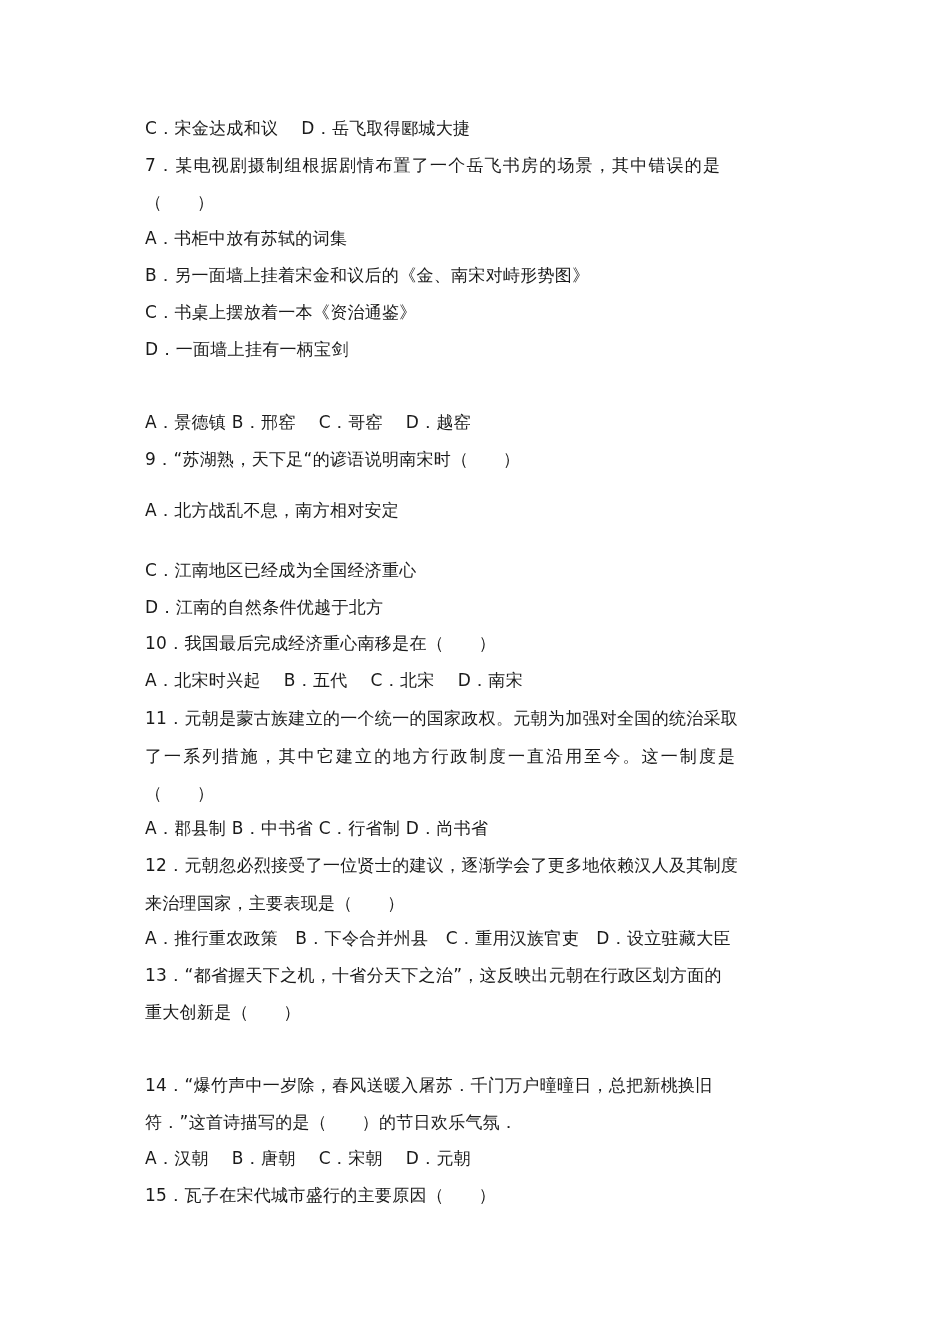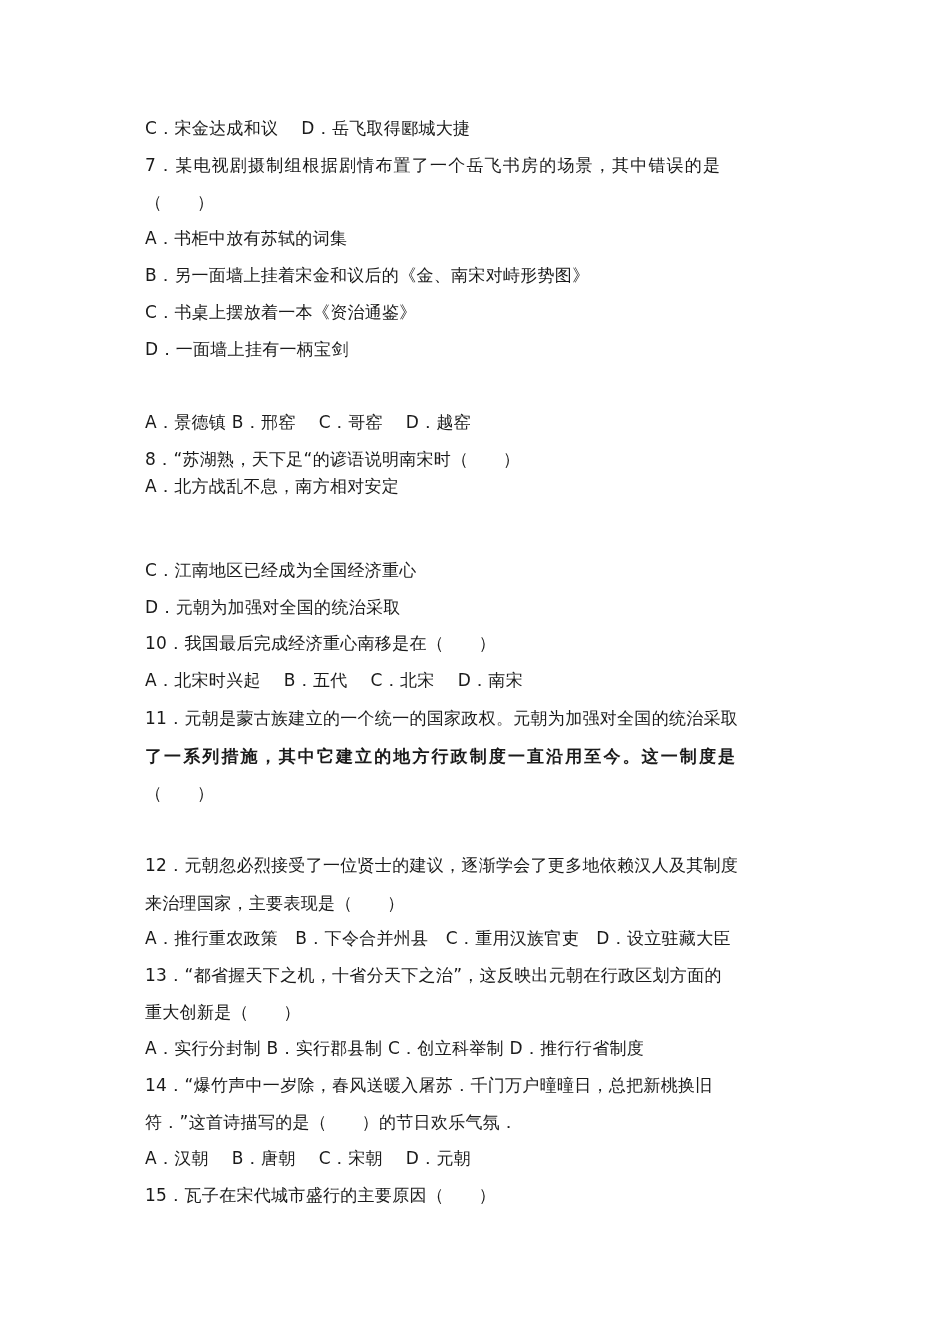--- a/index.html
+++ b/index.html
@@ -1,46 +1,46 @@
 <!DOCTYPE html>
 <html><head>
 <meta charset="utf-8">
 <style>
   html, body { margin: 0; padding: 0; background: #ffffff; }
   body { width: 950px; height: 1344px; position: relative; overflow: hidden;
          font-family: "DejaVu Sans", "Liberation Sans", sans-serif; color: #1a1a1a; }
   .page { position: absolute; left: 0; top: 0; width: 950px; height: 948px; background: #fff; }
   .line { position: absolute; left: 145px; white-space: nowrap; font-size: 17px; line-height: 22px; letter-spacing: 0.3px; }
-  .line.wide { letter-spacing: 2.1px; font-weight: bold; }
+  .line.wide { letter-spacing: 2.1px; }
   .line.wide2 { letter-spacing: 1.2px; text-align: right; }
 </style>
 </head>
 <body>
 
 <div class="page">
   <div class="line" style="top:117px">C．宋金达成和议　 D．岳飞取得郾城大捷</div>
   <div class="line wide2" style="top:154px">7．某电视剧摄制组根据剧情布置了一个岳飞书房的场景，其中错误的是</div>
   <div class="line" style="top:191px">（　　）</div>
   <div class="line" style="top:227px">A．书柜中放有苏轼的词集</div>
   <div class="line" style="top:264px">B．另一面墙上挂着宋金和议后的《金、南宋对峙形势图》</div>
   <div class="line" style="top:301px">C．书桌上摆放着一本《资治通鉴》</div>
   <div class="line" style="top:338px">D．一面墙上挂有一柄宝剑</div>
   <div class="line" style="top:411px">A．景德镇 B．邢窑　 C．哥窑　 D．越窑</div>
-  <div class="line" style="top:448px">8．“苏湖熟，天下足“的谚语说明南宋时（　　）</div>
-  <div class="line" style="top:475px">A．北方战乱不息，南方相对安定</div>
+  <div class="line" style="top:448px">9．“苏湖熟，天下足“的谚语说明南宋时（　　）</div>
+  <div class="line" style="top:499px">A．北方战乱不息，南方相对安定</div>
   <div class="line" style="top:559px">C．江南地区已经成为全国经济重心</div>
-  <div class="line" style="top:596px">D．元朝为加强对全国的统治采取</div>
+  <div class="line" style="top:596px">D．江南的自然条件优越于北方</div>
   <div class="line" style="top:632px">10．我国最后完成经济重心南移是在（　　）</div>
   <div class="line" style="top:669px">A．北宋时兴起　 B．五代　 C．北宋　 D．南宋</div>
   <div class="line" style="top:707px">11．元朝是蒙古族建立的一个统一的国家政权。元朝为加强对全国的统治采取</div>
   <div class="line wide" style="top:745px">了一系列措施，其中它建立的地方行政制度一直沿用至今。这一制度是</div>
   <div class="line" style="top:782px">（　　）</div>
+  <div class="line" style="top:817px">A．郡县制 B．中书省 C．行省制 D．尚书省</div>
   <div class="line" style="top:854px">12．元朝忽必烈接受了一位贤士的建议，逐渐学会了更多地依赖汉人及其制度</div>
   <div class="line" style="top:927px">A．推行重农政策　B．下令合并州县　C．重用汉族官吏　D．设立驻藏大臣</div>
   <div class="line" style="top:892px">来治理国家，主要表现是（　　）</div>
   <div class="line" style="top:964px">13．“都省握天下之机，十省分天下之治”，这反映出元朝在行政区划方面的</div>
   <div class="line" style="top:1001px">重大创新是（　　）</div>
-  <div class="line" style="top:1037px">A．实行分封制 B．实行郡县制 C．创立科举制 D．推行行省制度</div>
   <div class="line" style="top:1074px">14．“爆竹声中一岁除，春风送暖入屠苏．千门万户曈曈日，总把新桃换旧</div>
   <div class="line" style="top:1111px">符．”这首诗描写的是（　　）的节日欢乐气氛．</div>
   <div class="line" style="top:1147px">A．汉朝　 B．唐朝　 C．宋朝　 D．元朝</div>
   <div class="line" style="top:1184px">15．瓦子在宋代城市盛行的主要原因（　　）</div>
 </div>
 
 </body></html>

